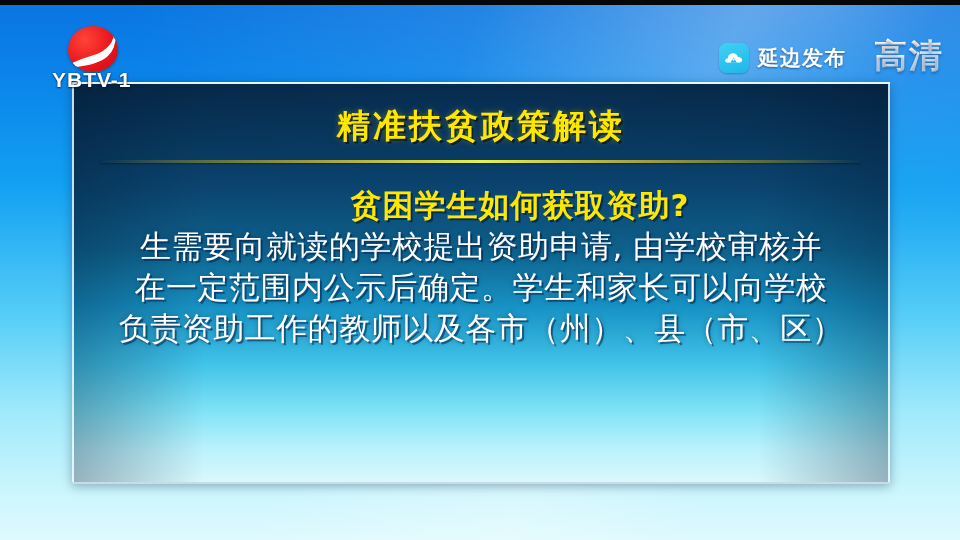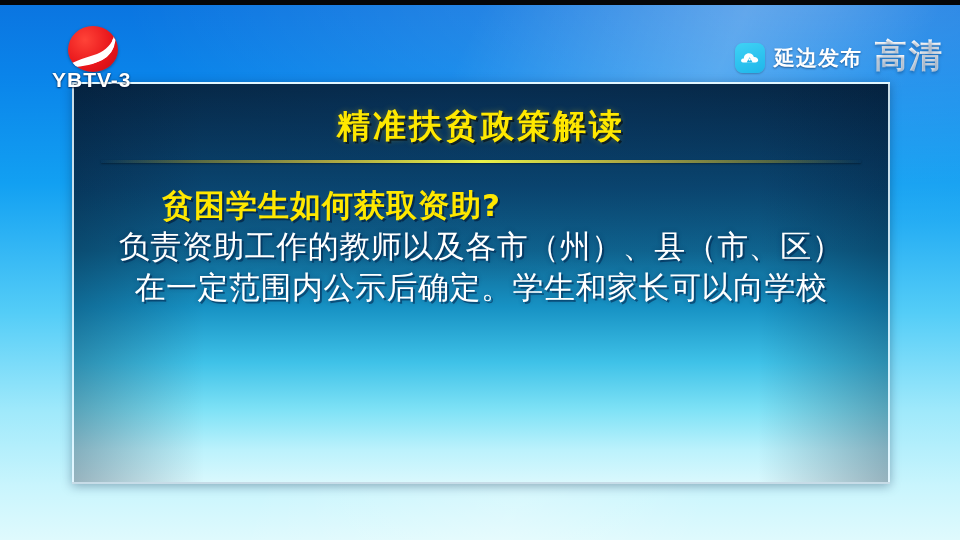--- a/index.html
+++ b/index.html
@@ -61,21 +61,21 @@
     position:absolute; left:0; top:42px;
     font-size:21px; font-weight:700; letter-spacing:1px;
     color:#ffffff;
     text-shadow:0 1px 2px rgba(0,20,60,.75), 0 0 2px rgba(0,0,0,.4);
     font-family:"Liberation Sans",sans-serif;
   }
 
   
   .brand-row{
     position:absolute; right:16px; top:34px; z-index:7;
-    display:flex; align-items:center; gap:12px;
+    display:flex; align-items:center; gap:28px;
   }
   .brand-badge{
     display:flex; align-items:center; gap:9px;
   }
   .badge-icon{
     width:30px; height:30px; border-radius:8px;
     background:linear-gradient(160deg,#3fd2f5 0%,#1fb6ea 100%);
     display:flex; align-items:center; justify-content:center;
     box-shadow:0 1px 2px rgba(0,0,0,.25);
   }
@@ -154,21 +154,21 @@
     margin-top:22px;
     padding:0 10px;
     font-size:31px;
     line-height:41px;
     letter-spacing:.5px;
     text-align:center;
     color:#ffffff;
   }
   .copy .q-line{
     display:block;
-    text-align:left;
+    text-align:center;
     padding-left:78px;
     color:#ffe800;
     font-weight:700;
     letter-spacing:1px;
     text-shadow:2px 2px 0 rgba(0,20,50,.6);
   }
   .copy .b-line{
     display:block;
     white-space:pre;
     text-shadow:
@@ -184,21 +184,21 @@
 
   <div class="letterbox-top"></div>
 
   <div class="chan-bug">
     <div class="chan-mark">
       <svg class="swoosh" viewBox="0 0 62 38" xmlns="http://www.w3.org/2000/svg" aria-hidden="true">
         <path d="M2 34 C10 26 22 24 33 20 C42 16 48 10 50 2 C52 12 47 22 36 27 C26 32 12 33 2 34 Z" fill="#ffffff"></path>
         <path d="M6 30 C16 31 28 29 37 25 C45 21 49 14 50 6" stroke="#ffffff" stroke-width="3" fill="none" stroke-linecap="round"></path>
       </svg>
     </div>
-    <div class="chan-name">YBTV-3</div>
+    <div class="chan-name">YBTV-1</div>
   </div>
 
   <div class="brand-row">
     <div class="brand-badge">
       <span class="badge-icon">
         <svg width="21" height="18" viewBox="0 0 21 18" xmlns="http://www.w3.org/2000/svg" aria-hidden="true">
           <path d="M3.2 13.4 C1.4 13.4 0.6 12.0 1.3 10.7 C1.9 9.6 3.2 9.4 3.9 9.6 C3.7 6.6 6.0 4.2 8.9 4.2 C11.3 4.2 13.3 5.8 13.9 8.0 C16.2 7.8 18.2 9.4 18.2 11.0 C18.2 12.5 17.0 13.4 15.5 13.4 Z" fill="#ffffff"></path>
           <path d="M6.6 13.4 L9.6 8.2 L12.6 13.4 Z" fill="#1fb6ea"></path>
           <circle cx="9.6" cy="10.6" r="1.1" fill="#ffffff"></circle>
         </svg>
@@ -208,19 +208,20 @@
     <span class="hd-tag">高清</span>
   </div>
 
   <div class="panel">
     <div class="panel-inner">
       <div class="panel-title">精准扶贫政策解读</div>
       <div class="title-rule"></div>
 
       <div class="copy">
         <span class="q-line">贫困学生如何获取资助?</span>
+        <span class="b-line">生需要向就读的学校提出资助申请, 由学校审核并</span>
+        <span class="b-line">在一定范围内公示后确定。学生和家长可以向学校</span>
         <span class="b-line">负责资助工作的教师以及各市（州）、县（市、区）</span>
-        <span class="b-line">在一定范围内公示后确定。学生和家长可以向学校</span>
       </div>
     </div>
   </div>
 
 </div>
 
 </body></html>

